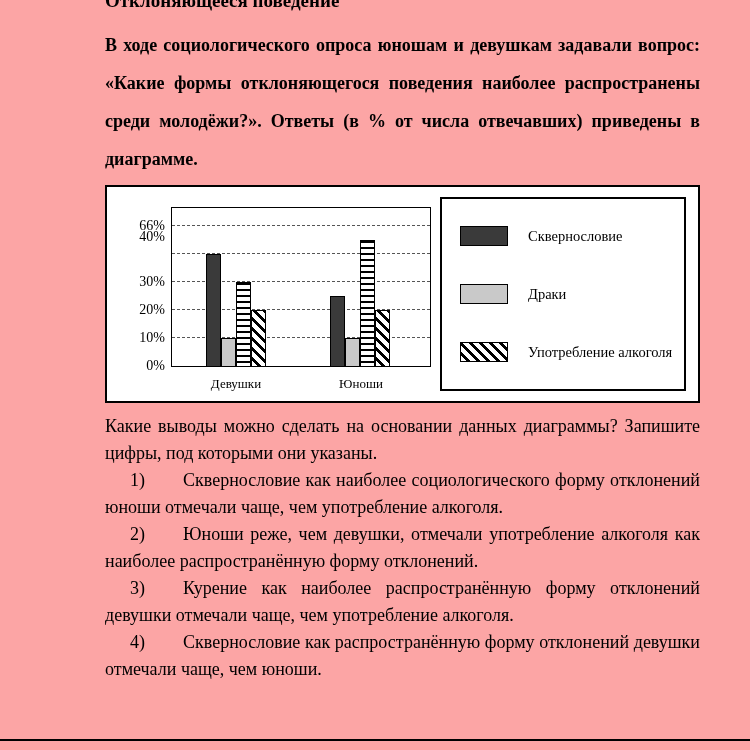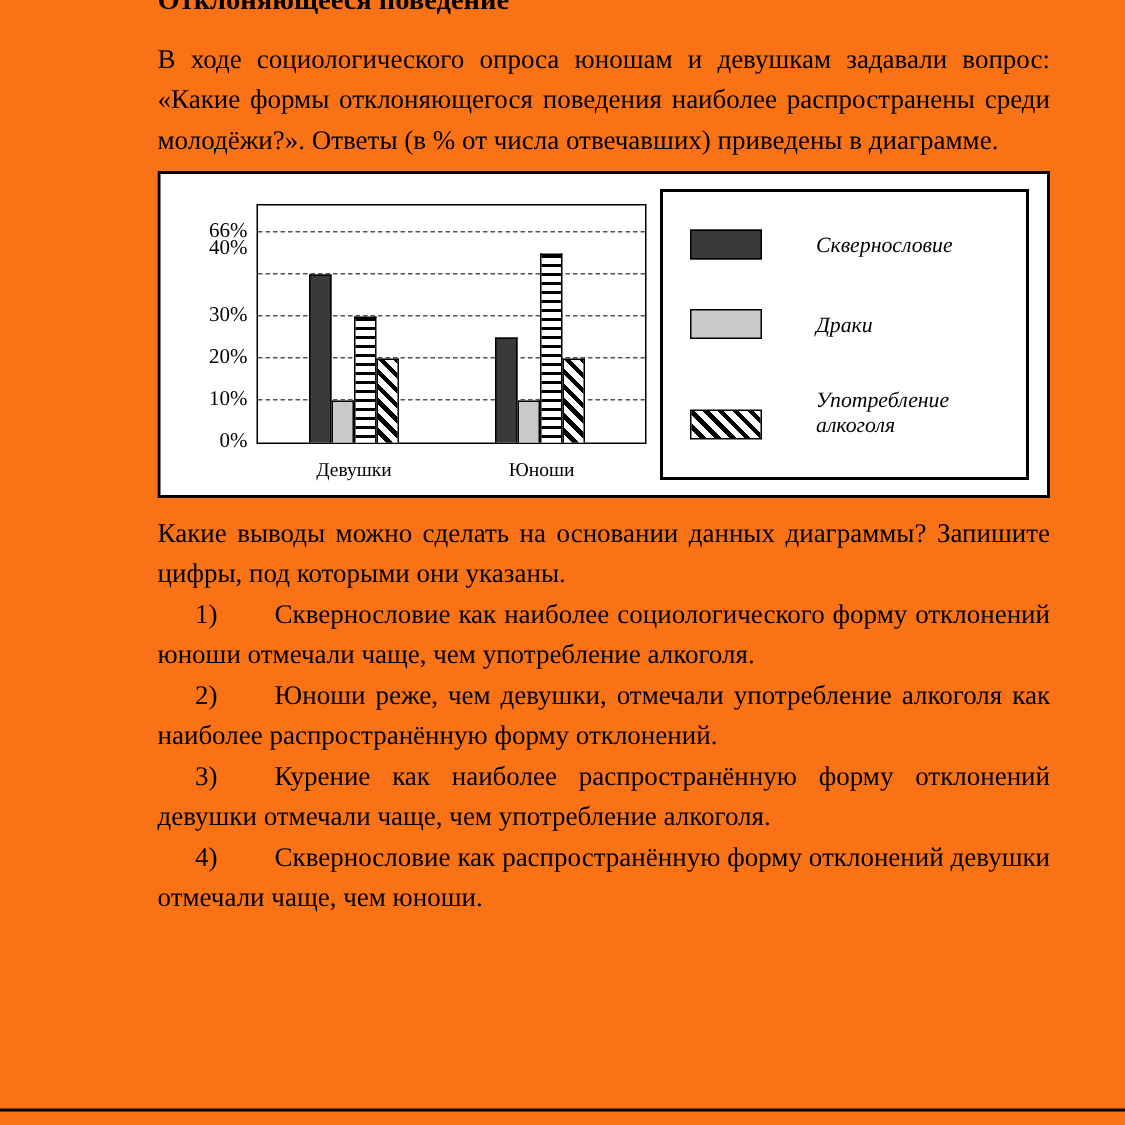--- a/index.html
+++ b/index.html
@@ -1,39 +1,39 @@
 <!DOCTYPE html>
 <html><head>
 <meta charset="utf-8">
 <style>
   html, body { margin: 0; padding: 0; background: #ffffff; }
   .page {
     position: relative;
     width: 750px;
     height: 750px;
     overflow: hidden;
-    background: #f97316;
+    background: #fca5a5;
     font-family: "Liberation Serif", serif;
     color: #000;
   }
   .content { padding: 0 50px 0 105px; }
 
   .top-title {
     font-weight: bold;
     font-size: 19px;
     line-height: 19px;
     margin-top: -9px;
     margin-bottom: 14px;
     white-space: nowrap;
   }
 
   .intro {
-    font-weight: normal;
+    font-weight: bold;
     font-size: 18px;
-    line-height: 27px;
+    line-height: 38px;
     text-align: justify;
     margin: 16px 0 7px 0;
   }
 
   
   .chart-box {
     display: flex;
     border: 2px solid #000;
     height: 218px;
     box-sizing: border-box;
@@ -82,21 +82,21 @@
   .legend-box {
     width: 246px;
     margin: 10px 12px 10px 6px;
     border: 2px solid #000;
     box-sizing: border-box;
     display: flex;
     flex-direction: column;
     justify-content: space-around;
     padding: 8px 6px 8px 18px;
   }
-  .legend-row { display: flex; align-items: flex-end; gap: 36px; font-style: italic; }
+  .legend-row { display: flex; align-items: center; gap: 20px; }
   .swatch {
     width: 48px; height: 20px;
     border: 1px solid #000;
     box-sizing: border-box;
     flex: 0 0 auto;
     background: #fff;
   }
   .legend-label { font-size: 14.5px; }
 
   

